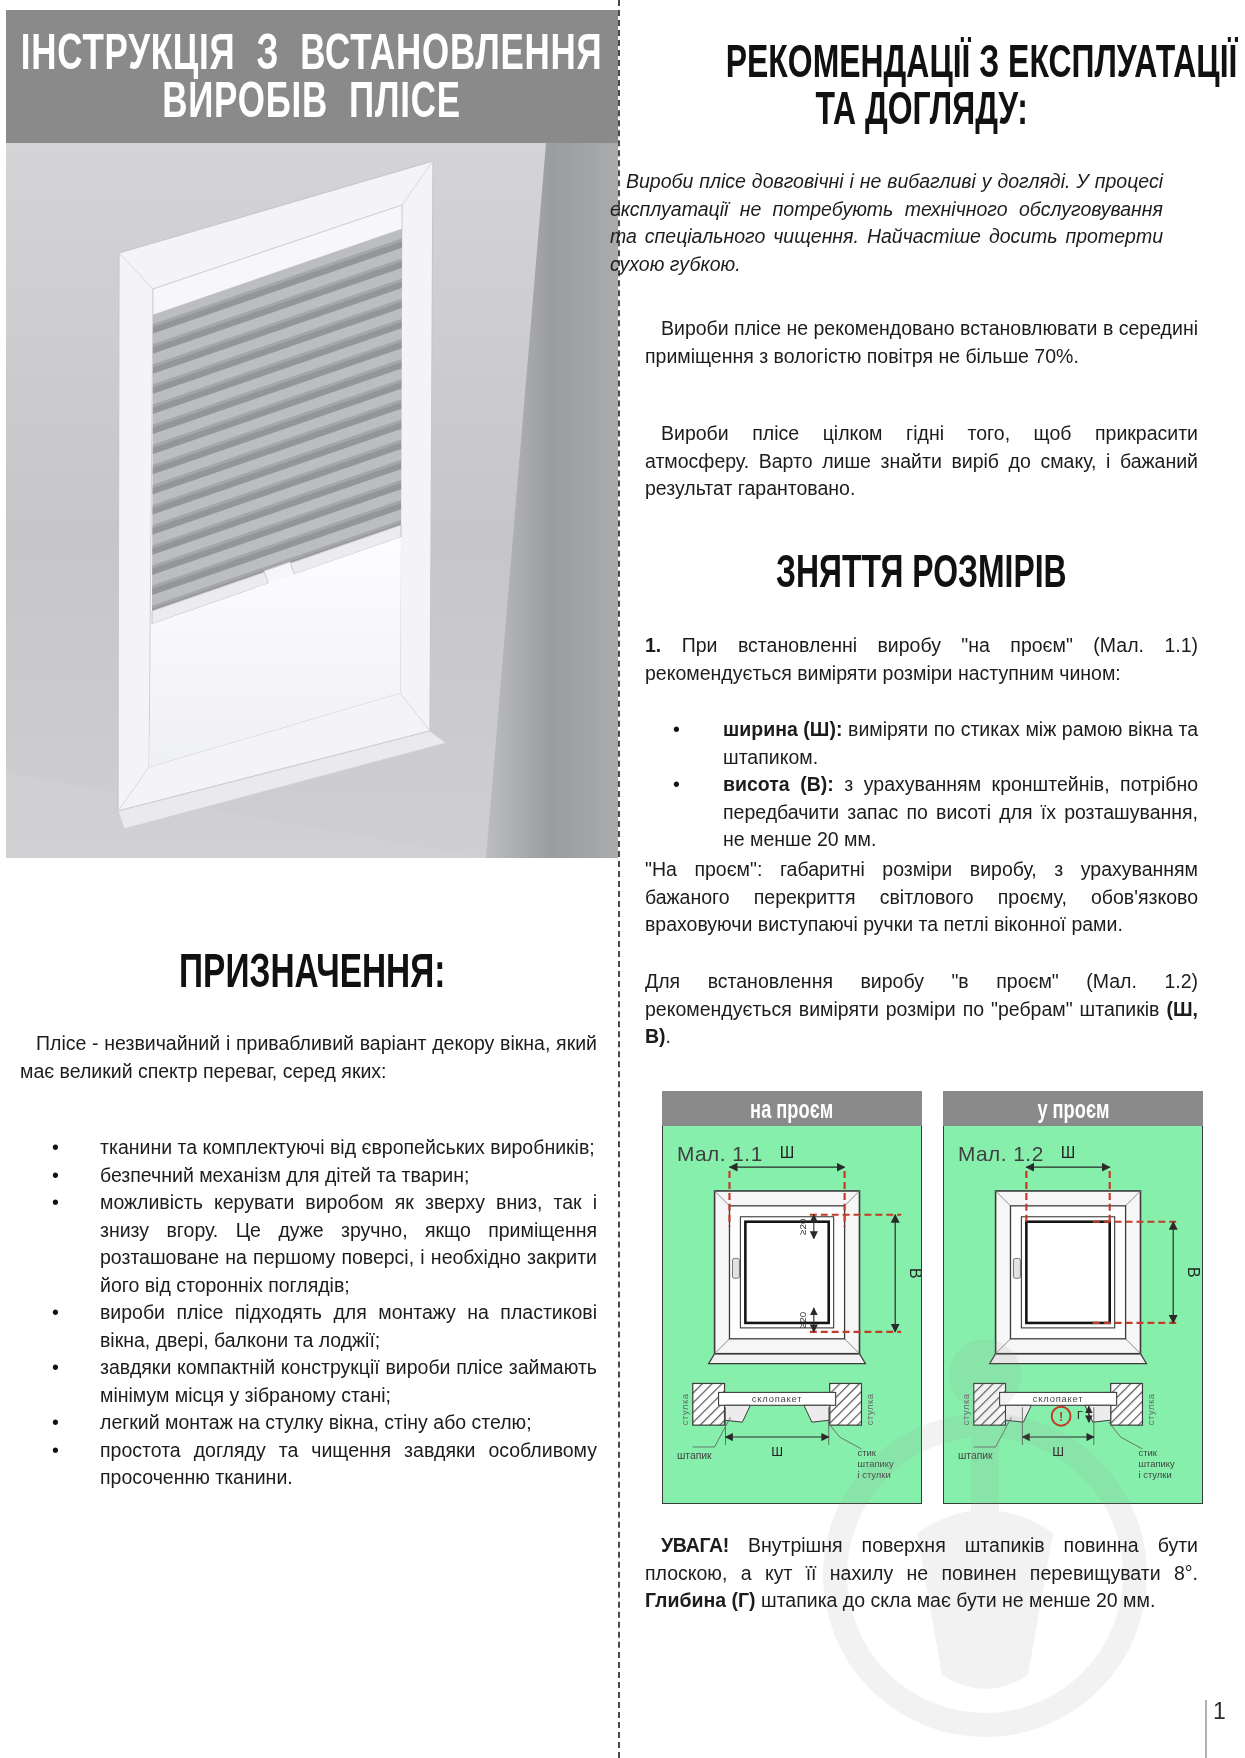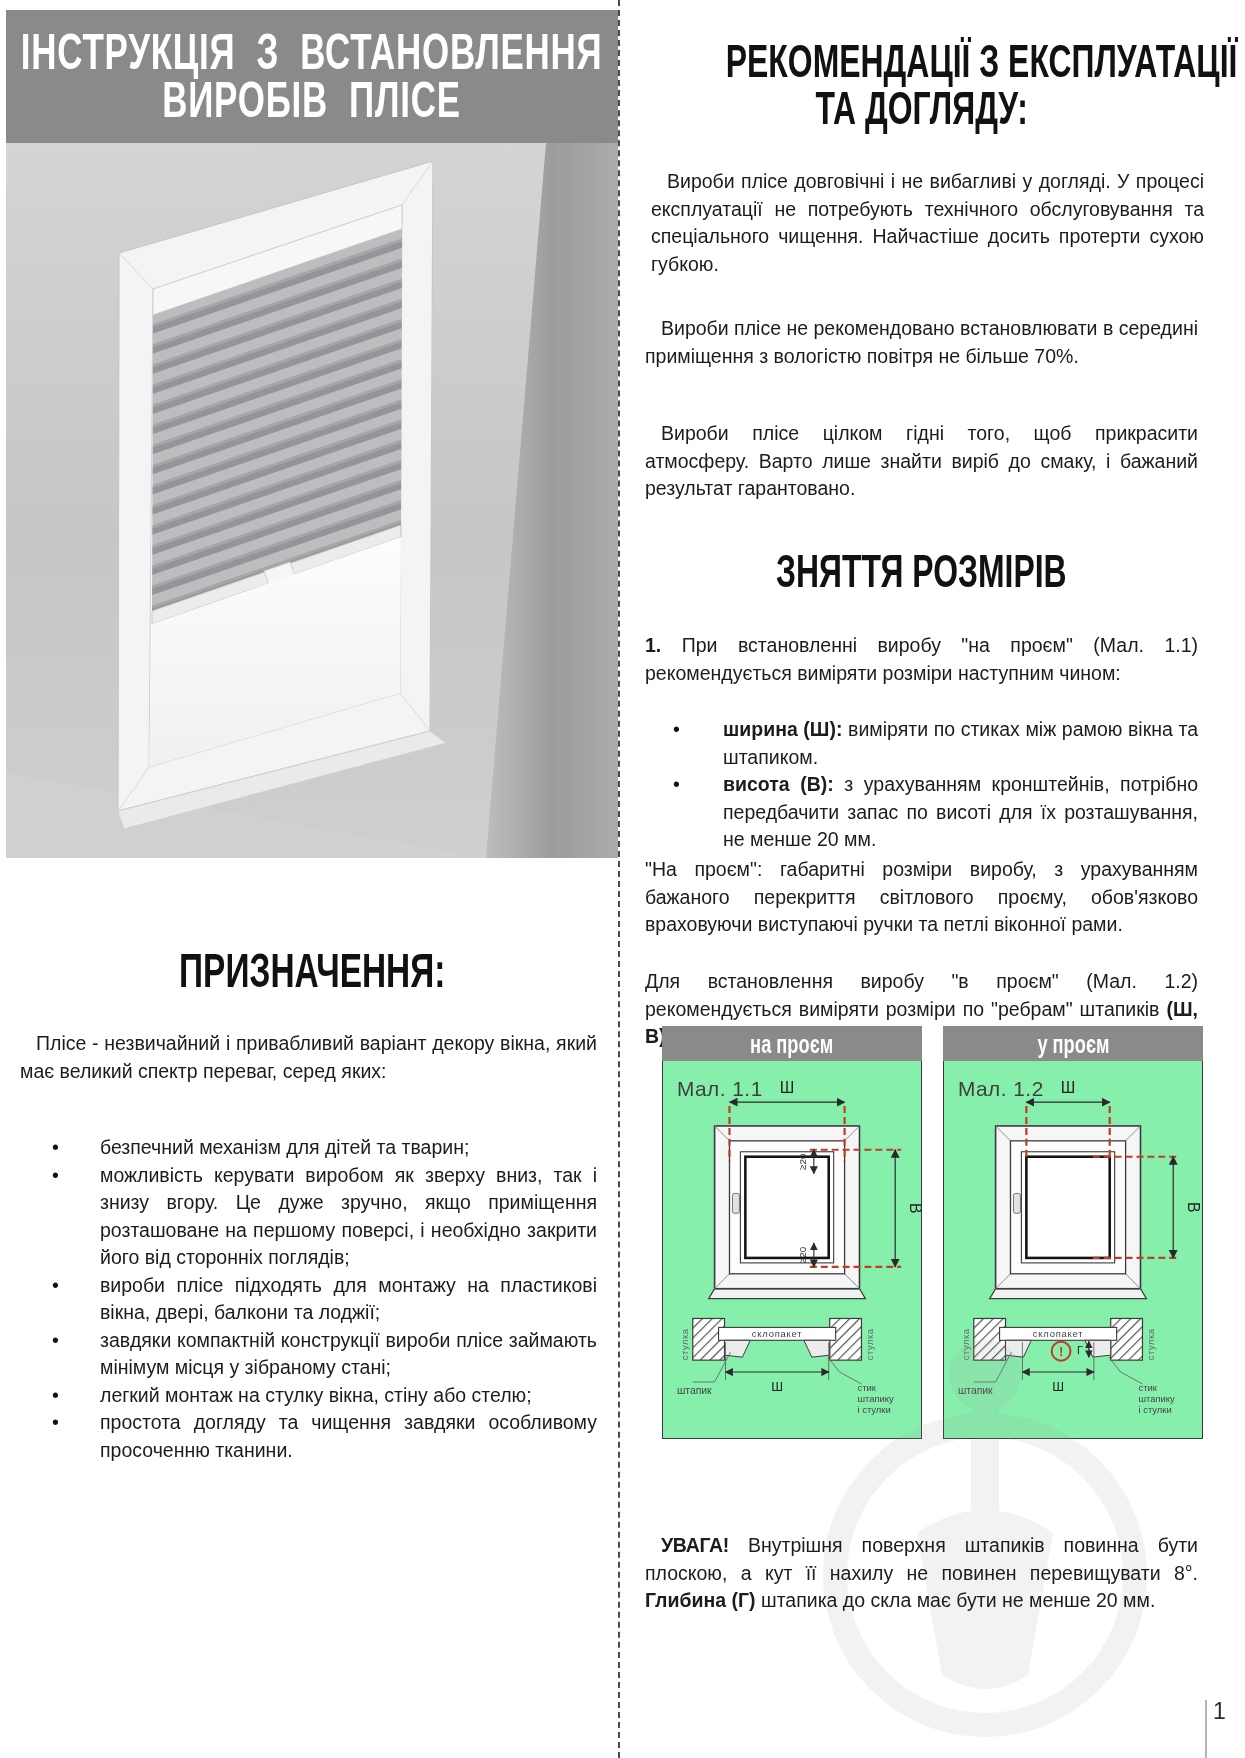--- a/index.html
+++ b/index.html
@@ -32,35 +32,35 @@
 
   .purpose-intro { left:20px; top:1030px; width:577px; }
   .purpose-list  { left:20px; top:1134px; width:577px; }
   ul.blist { list-style:none; margin:0; padding:0; }
   ul.blist li { position:relative; padding-left:80px; text-align:justify;
                 font-size:19.5px; line-height:27.5px; }
   ul.blist li::before { content:"•"; position:absolute; left:32px; top:0; color:#111; }
   ul.blist.tight li { padding-left:78px; }
   ul.blist.tight li::before { left:28px; }
 
-  .care-p1 { left:651px; top:168px; width:553px; }
+  .care-p1 { left:610px; top:168px; width:553px;font-style:italic; }
   .care-p2 { left:645px; top:315px; width:553px; }
   .care-p3 { left:645px; top:420px; width:553px; }
   .step1   { left:645px; top:632px; width:553px; }
   .size-list { left:645px; top:716px; width:553px; }
   .na-proem { left:645px; top:856px; width:553px; }
   .v-proem  { left:645px; top:968px; width:553px; }
   .attention { left:645px; top:1532px; width:553px; z-index:6; }
   .uvaga { font-weight:800; letter-spacing:-0.3px; }
 
   
   .photo { left:6px; top:143px; width:612px; height:715px; }
 
   
-  .figbox { position:absolute; top:1026px; width:260px; z-index:1; }
+  .figbox { position:absolute; top:1091px; width:260px; z-index:1; }
   .figbox.f1 { left:662px; }
   .figbox.f2 { left:943px; }
   .figtab { height:35px; background:#8a8a8a; color:#fff; display:flex; align-items:center;
             justify-content:center; font-size:24px; font-weight:700; }
   .figbody { height:377px; border:1.5px solid #3a3a3a; border-top:none; background:#86efac; position:relative; }
   .figbody svg { display:block; width:100%; height:100%; }
 
   
   .wm2 { left:765px; top:1340px; width:440px; height:440px; z-index:5; pointer-events:none; }
 
@@ -135,20 +135,21 @@
     </svg>
   </div>
 
   <div class="abs h-center purpose-heading">
     <span class="cond">ПРИЗНАЧЕННЯ:</span>
   </div>
 
   <div class="abs p indent purpose-intro">Плісе - незвичайний і привабливий варіант декору вікна, який має великий спектр переваг, серед яких:</div>
 
   <ul class="abs blist purpose-list">
+    <li>тканини та комплектуючі від європейських виробників;</li>
     <li>безпечний механізм для дітей та тварин;</li>
     <li>можливість керувати виробом як зверху вниз, так і знизу вгору. Це дуже зручно, якщо приміщення розташоване на першому поверсі, і необхідно закрити його від сторонніх поглядів;</li>
     <li>вироби плісе підходять для монтажу на пластикові вікна, двері, балкони та лоджії;</li>
     <li>завдяки компактній конструкції вироби плісе займають мінімум місця у зібраному стані;</li>
     <li>легкий монтаж на стулку вікна, стіну або стелю;</li>
     <li>простота догляду та чищення завдяки особливому просоченню тканини.</li>
   </ul>
 
   <div class="abs h-center care-heading">
     <span class="cond">РЕКОМЕНДАЦІЇ З ЕКСПЛУАТАЦІЇ</span><br>

